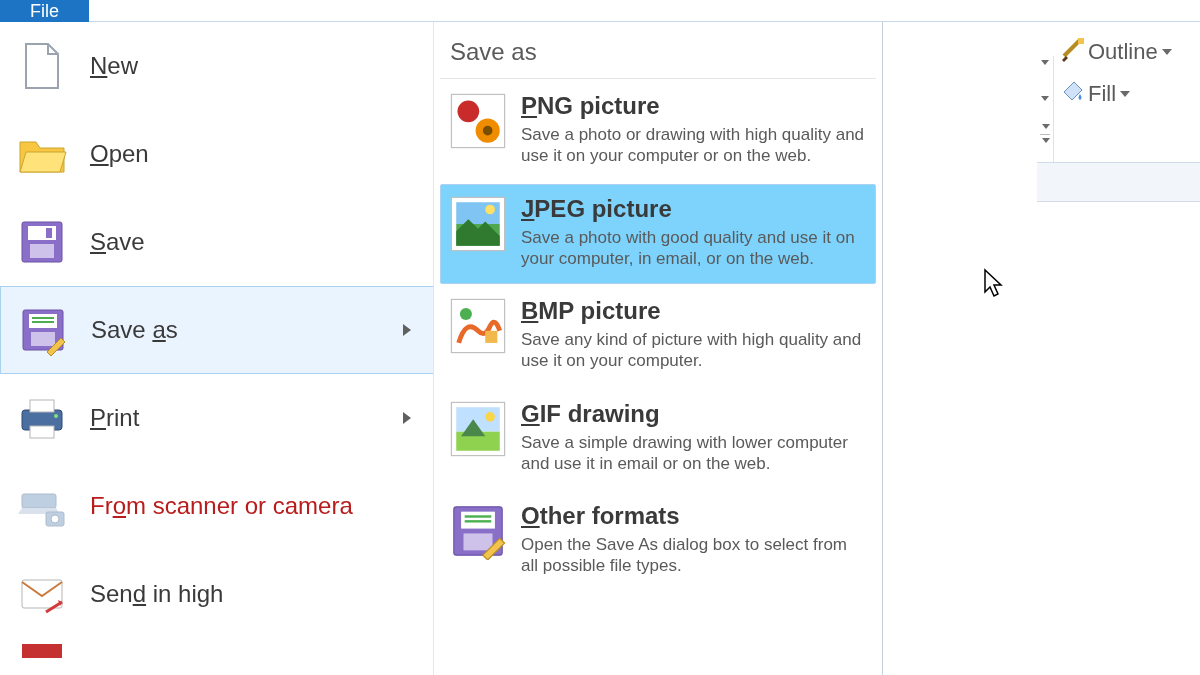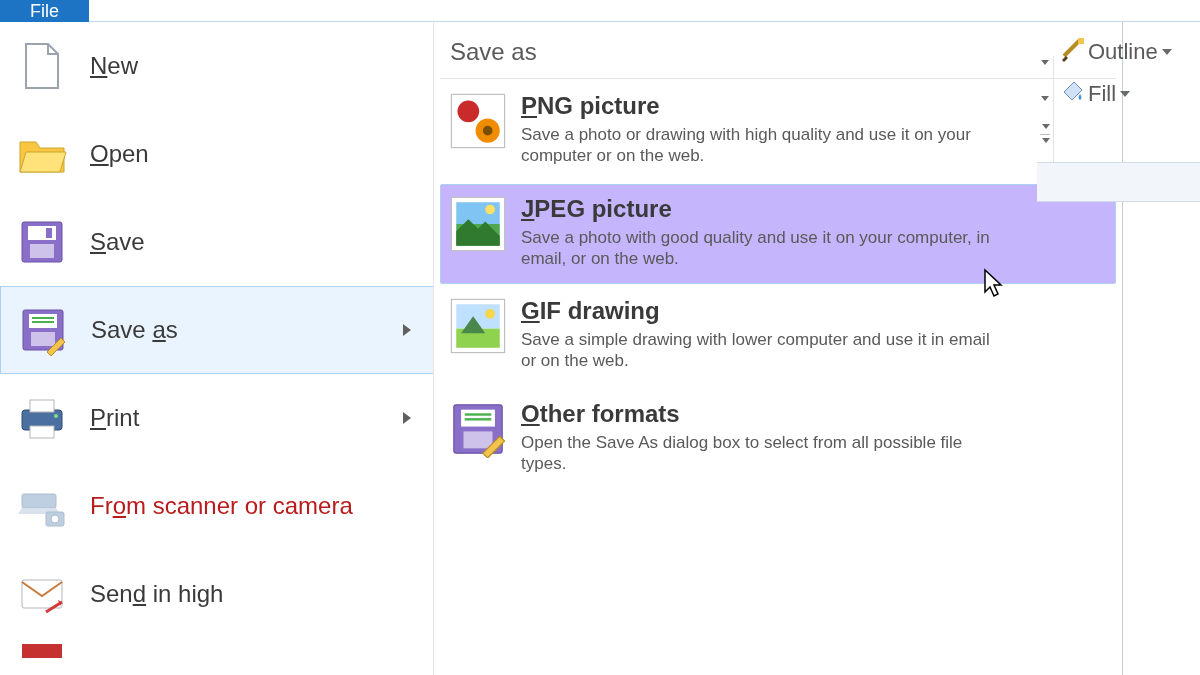--- a/index.html
+++ b/index.html
@@ -33,21 +33,21 @@
     align-items: center;
     justify-content: center;
     font-weight: 400;
   }
 
   
   .dropdown {
     position: absolute;
     left: 0;
     top: 22px;
-    width: 1123px;
+    width: 883px;
     height: 653px;
     border-right: 1px solid #c4cfdc;
     background: #fff;
     display: flex;
   }
 
   .leftcol {
     width: 434px;
     height: 100%;
     border-right: 1px solid #e6e6e6;
@@ -100,21 +100,21 @@
     border-bottom: 1px solid #e5e5e5;
   }
   .opt {
     display: flex;
     padding: 10px 10px 14px 8px;
     border: 1px solid transparent;
     border-radius: 2px;
     margin-top: 2px;
   }
   .opt.hover {
-    background: #c4b5fd;
+    background: #7dd3fc;
     border-color: #aad1f0;
   }
   .opt .icn48 {
     width: 58px; height: 58px; flex-shrink: 0; margin-right: 14px;
   }
   .opt .icn48 svg { width: 100%; height: 100%; display: block; }
   .opt .texts { flex: 1; }
   .opt .title {
     font-size: 24px;
     font-weight: 600;
@@ -339,20 +339,34 @@
           <path d="M6 30 l10 -10 l8 8 l6 -6 l12 12 v8 h-36 z" fill="#2f7a2f"></path>
           <circle cx="34" cy="12" r="4" fill="#ffe066"></circle>
         </svg>
       </span>
       <div class="texts">
         <div class="title"><span class="underline">J</span><span>PEG picture</span></div>
         <div class="desc">Save a photo with good quality and use it on your computer, in email, or on the web.</div>
       </div>
     </div>
 
+    <div class="opt">
+      <span class="icn48">
+        <svg viewBox="0 0 48 48">
+          <rect x="2" y="2" width="44" height="44" fill="#fff" stroke="#c0c0c0"></rect>
+          <path d="M8 38 q6 -20 16 -10 q6 6 10 -4 q4 -8 8 4" fill="none" stroke="#e86a2a" stroke-width="4"></path>
+          <circle cx="14" cy="14" r="5" fill="#4caf50"></circle>
+          <rect x="30" y="28" width="10" height="10" fill="#f2b84b"></rect>
+        </svg>
+      </span>
+      <div class="texts">
+        <div class="title"><span class="underline">B</span><span>MP picture</span></div>
+        <div class="desc">Save any kind of picture with high quality and use it on your computer.</div>
+      </div>
+    </div>
 
     <div class="opt">
       <span class="icn48">
         <svg viewBox="0 0 48 48">
           <rect x="2" y="2" width="44" height="44" fill="#fff" stroke="#c0c0c0"></rect>
           <rect x="6" y="26" width="36" height="16" fill="#8fd24f"></rect>
           <rect x="6" y="6" width="36" height="20" fill="#bfe0ff"></rect>
           <path d="M10 30 l10 -14 l10 14 z" fill="#4a874a"></path>
           <circle cx="34" cy="14" r="4" fill="#f9d54a"></circle>
         </svg>

